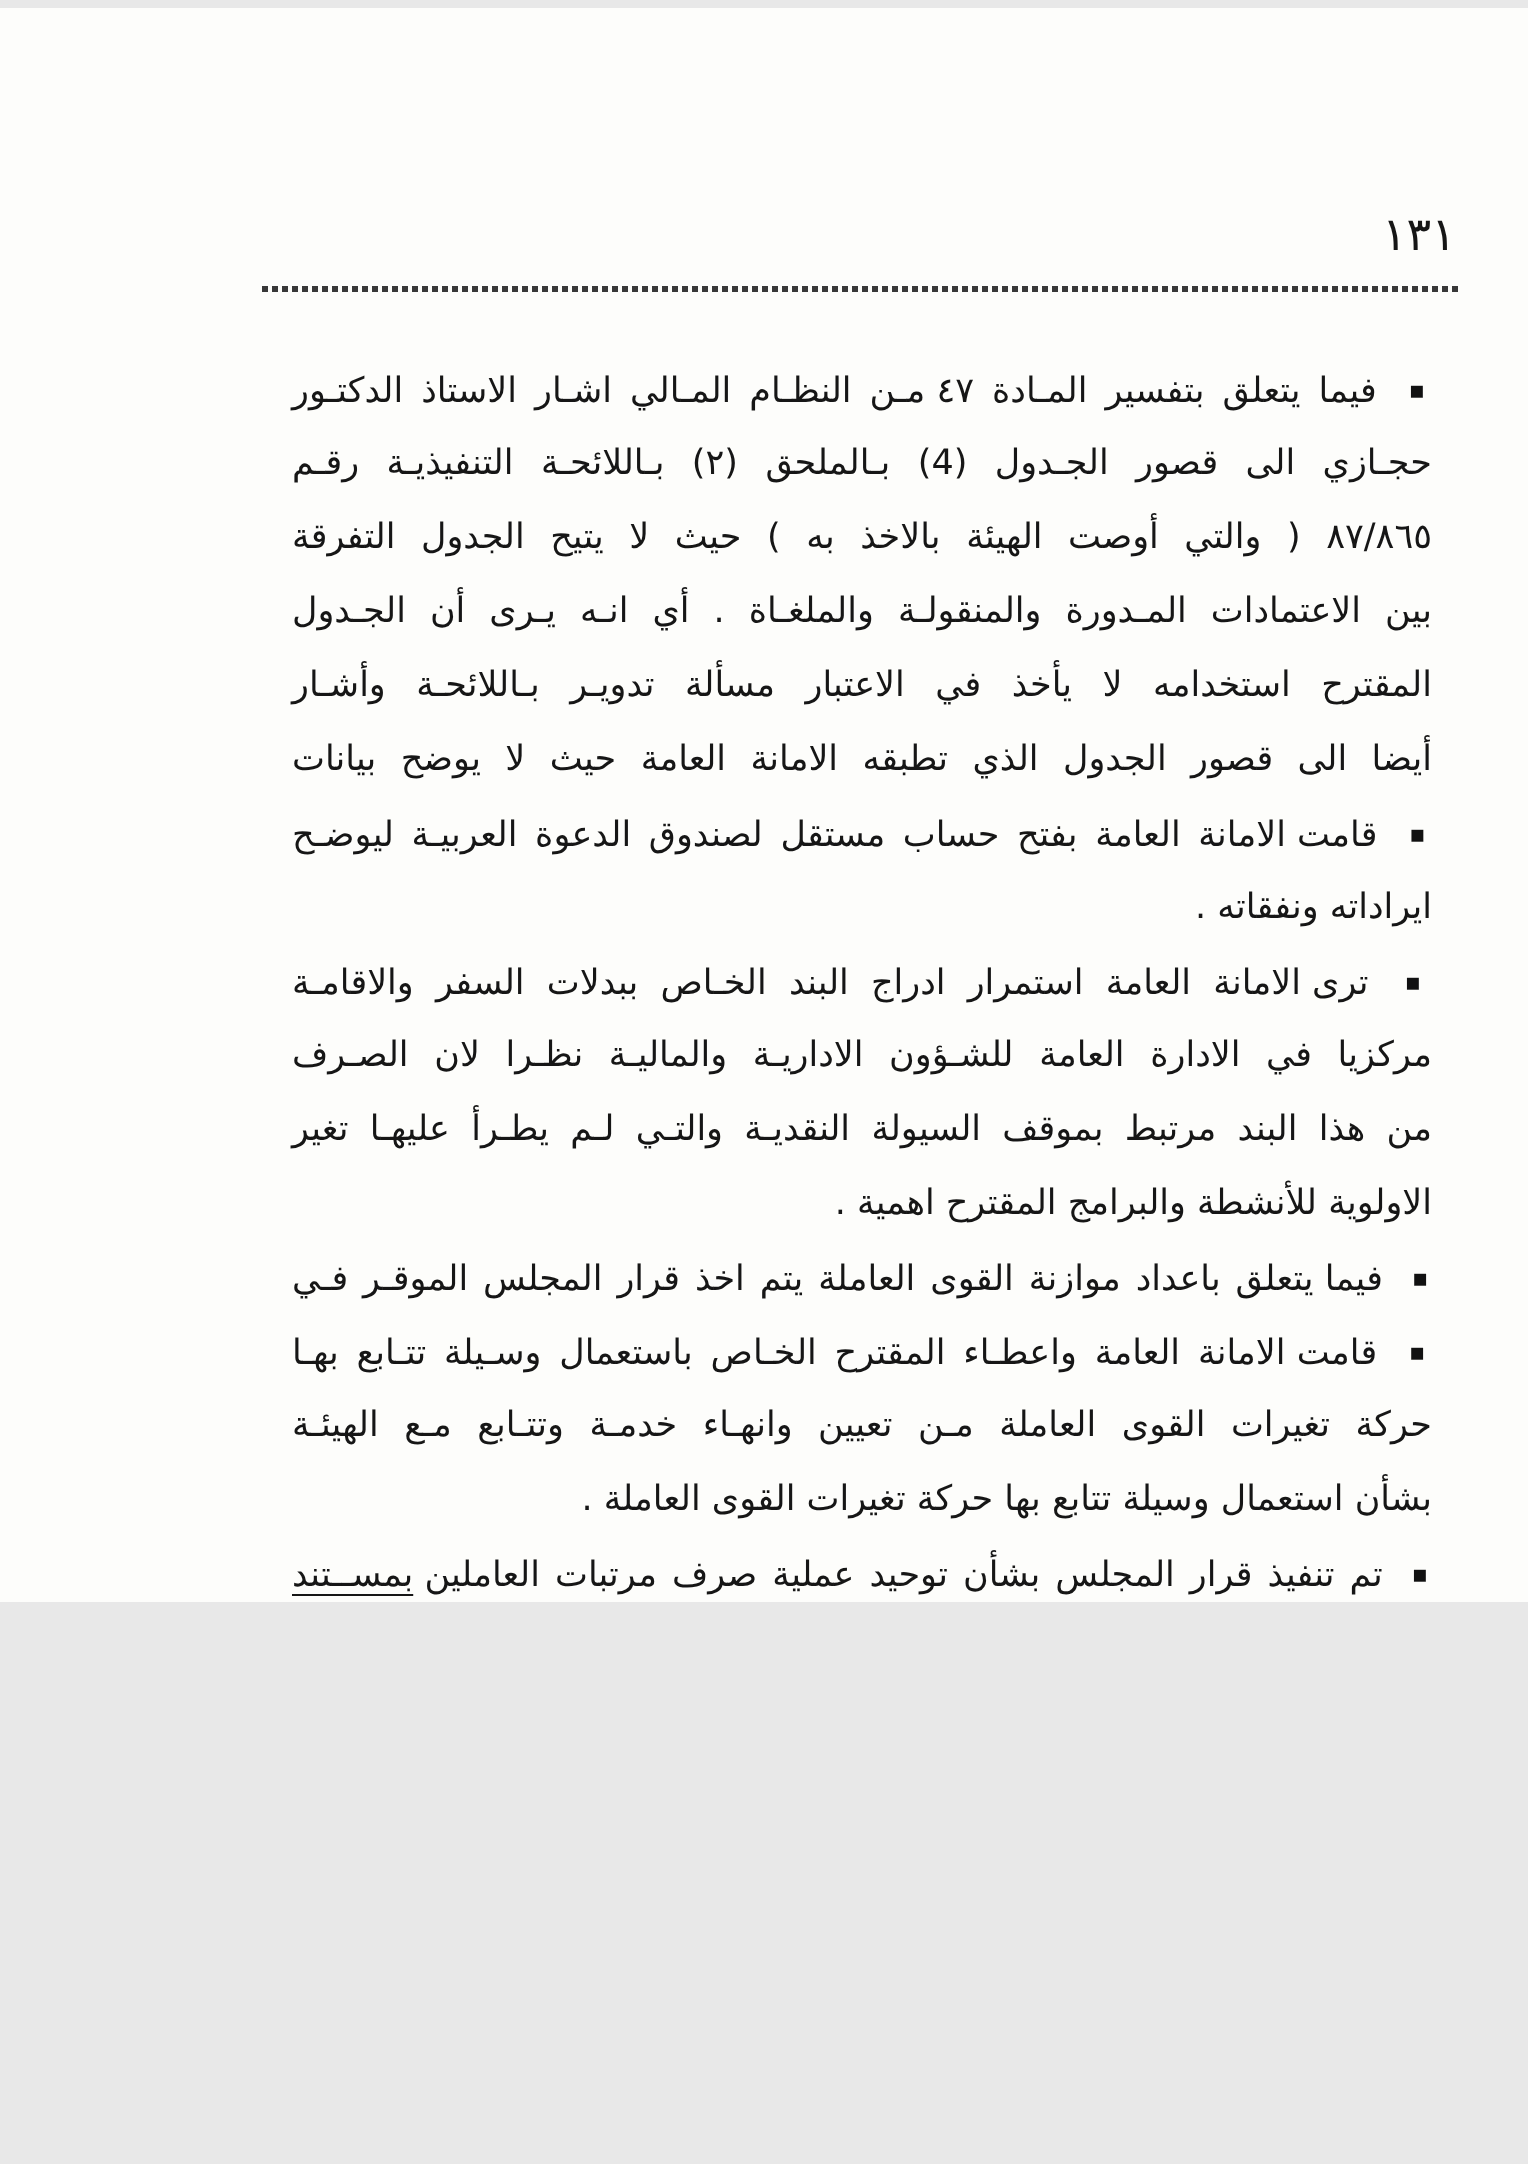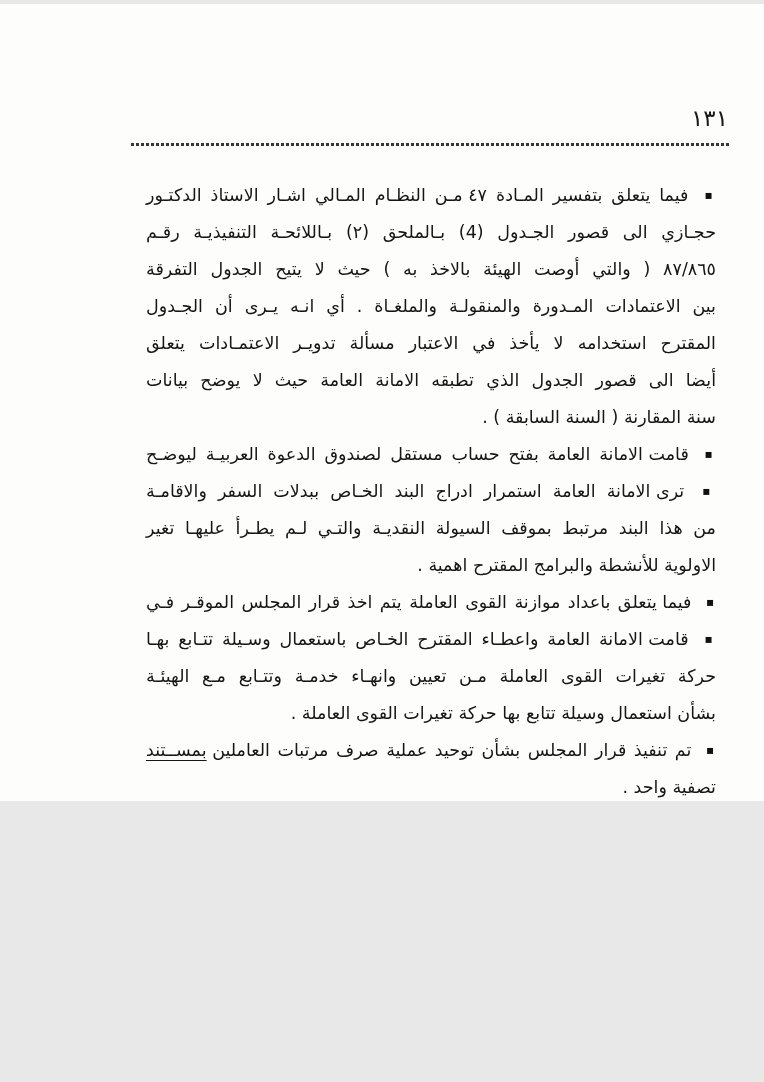--- a/index.html
+++ b/index.html
@@ -73,37 +73,38 @@
   <div class="body-block">
 
     <div>
       <div class="line">
         <span class="bullet">▪</span>
         <span>فيما يتعلق بتفسير المـادة ٤٧ مـن النظـام المـالي اشـار الاستاذ الدكتـور</span>
       </div>
       <div class="line">حجـازي الى قصور الجـدول (4) بـالملحق (٢) بـاللائحـة التنفيذيـة رقـم</div>
       <div class="line">٨٧/٨٦٥ ( والتي أوصت الهيئة بالاخذ به ) حيث لا يتيح الجدول التفرقة</div>
       <div class="line">بين الاعتمادات المـدورة والمنقولـة والملغـاة . أي انـه يـرى أن الجـدول</div>
-      <div class="line">المقترح استخدامه لا يأخذ في الاعتبار مسألة تدويـر الاعتمـادات يتعلق</div>
+      <div class="line">المقترح استخدامه لا يأخذ في الاعتبار مسألة تدويـر بـاللائحـة وأشـار</div>
       <div class="line">أيضا الى قصور الجدول الذي تطبقه الامانة العامة حيث لا يوضح بيانات</div>
-      <div class="line last">سنة المقارنة ( السنة السابقة ) .</div>
     </div>
 
     <div>
       <div class="line">
         <span class="bullet">▪</span>
         <span>قامت الامانة العامة بفتح حساب مستقل لصندوق الدعوة العربيـة ليوضـح</span>
       </div>
+      <div class="line last">ايراداته ونفقاته .</div>
     </div>
 
     <div>
       <div class="line">
         <span class="bullet">▪</span>
         <span>ترى الامانة العامة استمرار ادراج البند الخـاص ببدلات السفر والاقامـة</span>
       </div>
+      <div class="line">مركزيا في الادارة العامة للشـؤون الاداريـة والماليـة نظـرا لان الصـرف</div>
       <div class="line">من هذا البند مرتبط بموقف السيولة النقديـة والتـي لـم يطـرأ عليهـا تغير</div>
       <div class="line last">الاولوية للأنشطة والبرامج المقترح اهمية .</div>
     </div>
 
     <div>
       <div class="line">
         <span class="bullet">▪</span>
         <span>فيما يتعلق باعداد موازنة القوى العاملة يتم اخذ قرار المجلس الموقـر فـي</span>
       </div>
     </div>

